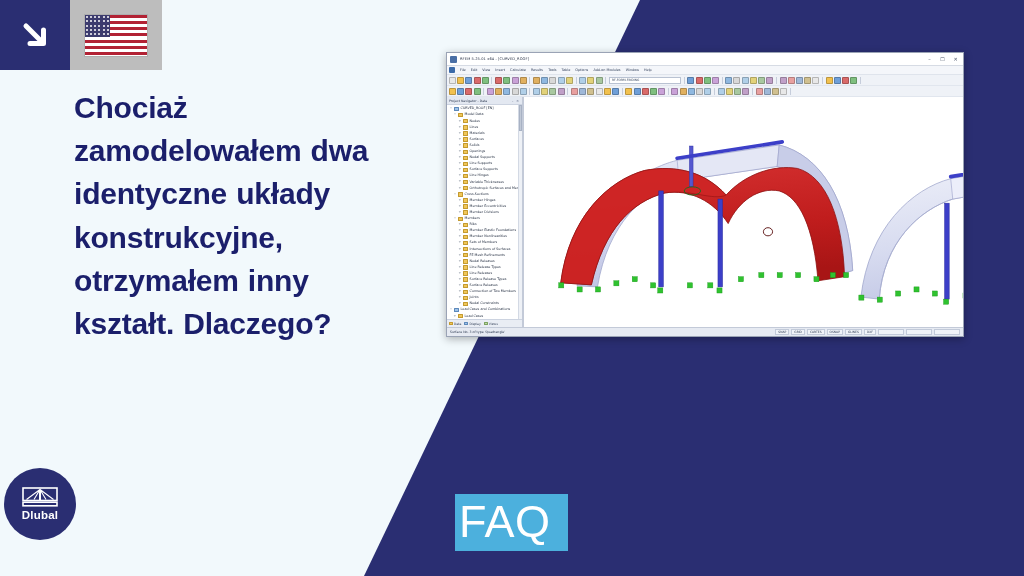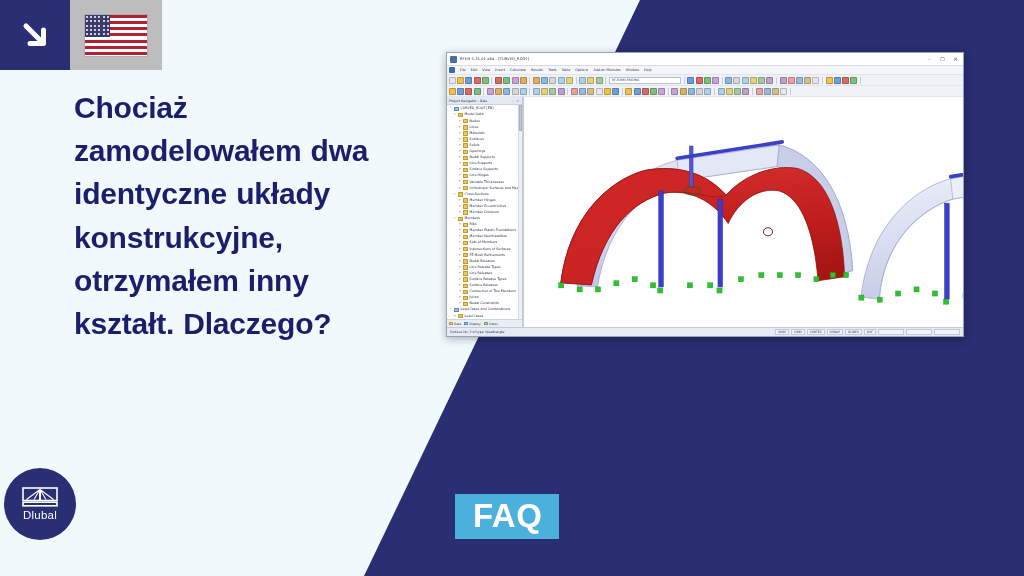--- a/index.html
+++ b/index.html
@@ -61,32 +61,32 @@
 
   
   #dlubal-logo{
     position:absolute; left:4px; top:468px; width:72px; height:72px; z-index:6;
     background:#2a2e72; border-radius:50%;
     display:flex; flex-direction:column; align-items:center; justify-content:center;
   }
   #dlubal-logo .mark{ width:36px; height:20px; position:relative; }
   #dlubal-logo .mark svg{ display:block; }
   #dlubal-logo .wordmark{
-    color:#fff; font-size:11.5px; font-weight:normal; margin-top:2px; letter-spacing:.2px;
+    color:#fff; font-size:11.5px; font-weight:bold; margin-top:2px; letter-spacing:.2px;
   }
 
   
   #faq-row{
     position:absolute; left:455px; top:494px; z-index:6;
     display:flex; align-items:center; gap:16px;
   }
   #faq-badge{
     background:#4cb0dd; color:#fff;
-    font-size:33px; font-weight:bold; letter-spacing:.5px;
-    padding:5px 17px 7px 18px; line-height:1;
+    font-size:45px; font-weight:normal; letter-spacing:.5px;
+    padding:5px 17px 7px 4px; line-height:1;
   }
   #faq-number{
     color:#fff; font-size:34px; font-weight:bold; letter-spacing:.5px;
   }
 
   
   #app-window{
     position:absolute; left:446px; top:52px; width:518px; height:285px;
     background:#eef1f6; z-index:8;
     border:1px solid #9aa3b5;

